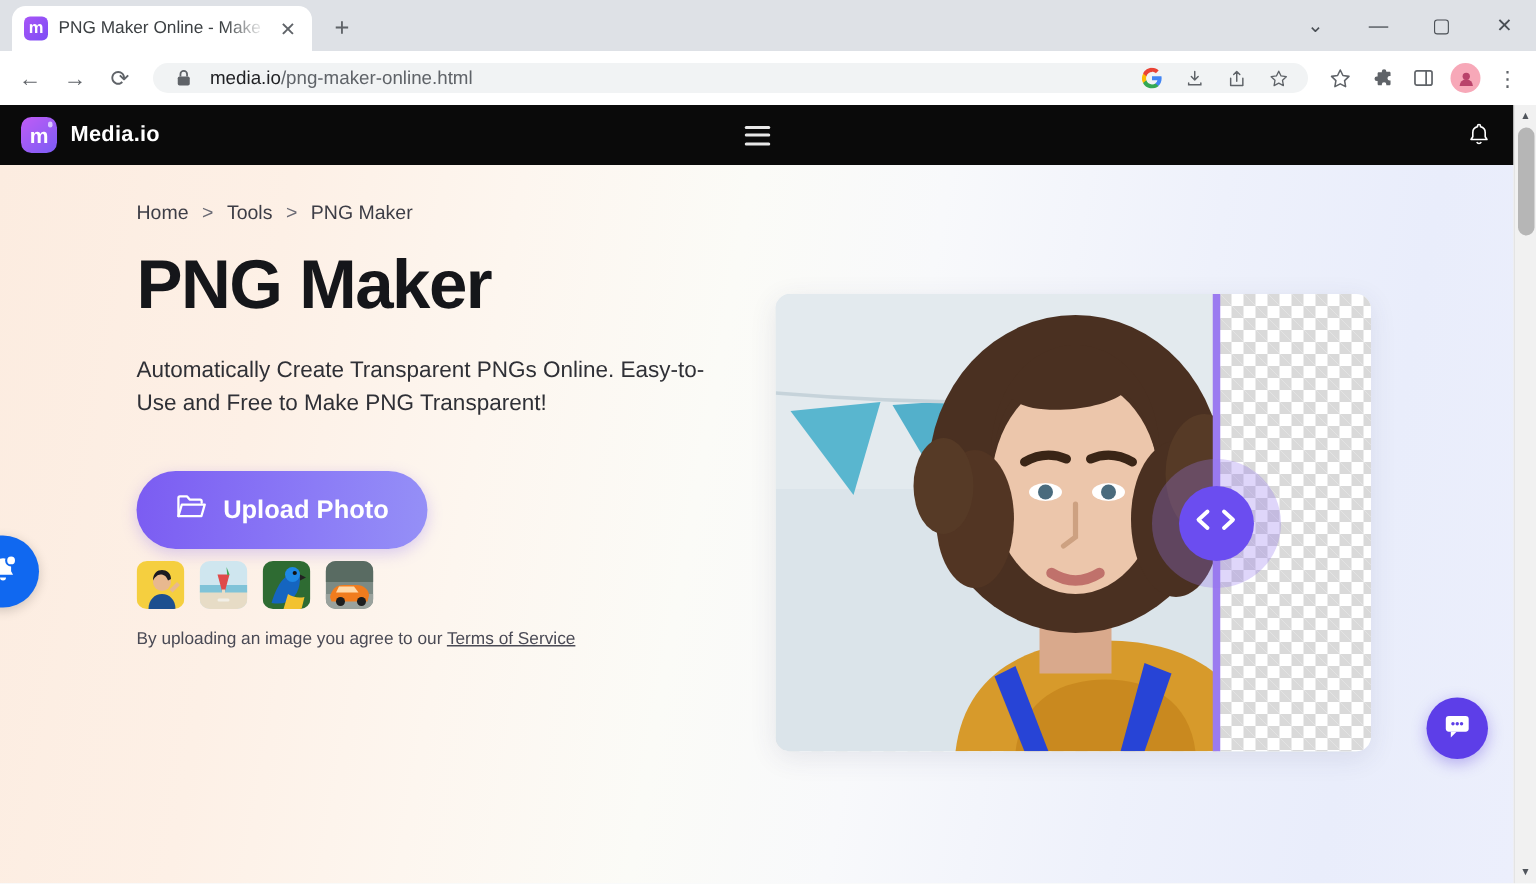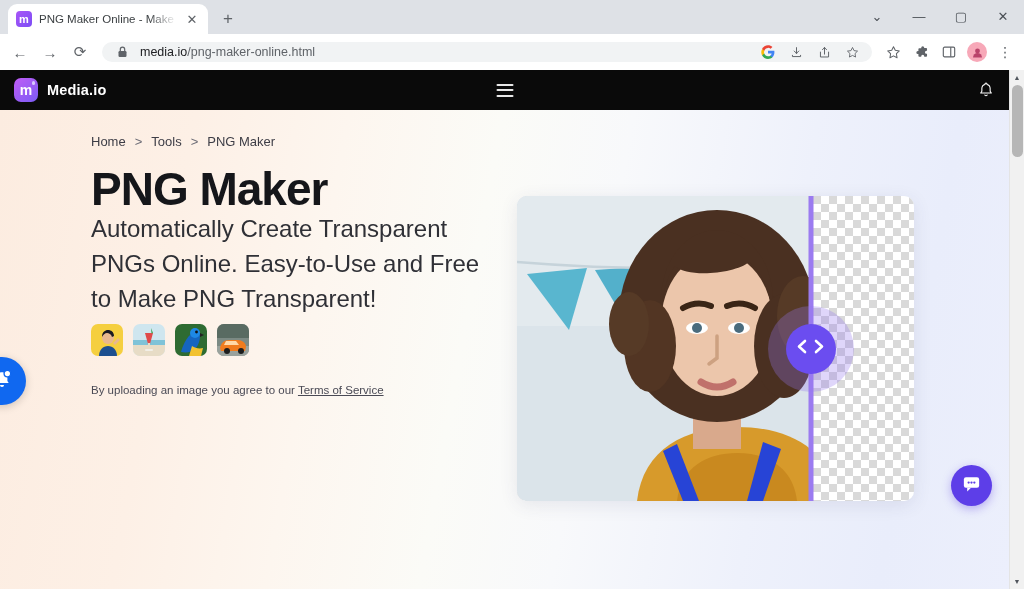--- a/index.html
+++ b/index.html
@@ -83,33 +83,33 @@
       #fcece0 0%, #fdf0e6 18%, #fdf6ef 32%, #fbfbf7 46%,
       #f8f9fb 58%, #eef1fb 75%, #e9edfb 88%, #eceffc 100%);
     padding: 0 0 0 0;
   }
   .breadcrumb { position: absolute; left: 91px; top: 24px; font-size: 13px; color: #3d3d46; display: flex; gap: 9px; }
   .breadcrumb .sep { color: #6b6b75; }
   .breadcrumb .crumb { color: #3d3d46; }
 
   .hero-left { position: absolute; left: 91px; top: 56px; width: 400px; }
   h1.hero-title { font-size: 46px; font-weight: 700; color: #15161a; letter-spacing: -1px; line-height: 1; }
-  .hero-sub { font-size: 24px; line-height: 1.45; color: #2f3036; max-width: 392px; }
+  .hero-sub { margin-top: 24px; font-size: 15px; line-height: 1.45; color: #2f3036; max-width: 392px; }
 
   .upload-btn {
     margin-top: 34px; height: 52px; width: 194px; border-radius: 26px; border: none;
     background: linear-gradient(95deg, #7b5cf2 0%, #8b7bf6 60%, #9590f7 100%);
     color: #fff; font-size: 17px; font-weight: 700; font-family: inherit;
     display: flex; align-items: center; justify-content: center; gap: 11px;
     box-shadow: 0 3px 10px rgba(124,92,242,.28);
   }
   .try-label { margin-top: 26px; font-size: 12.5px; color: #3d3d46; }
   .thumbs { margin-top: 8px; display: flex; gap: 10px; }
   .thumb { width: 32px; height: 32px; border-radius: 7px; overflow: hidden; position: relative; }
-  .terms { margin-top: 28px; font-size: 11.5px; color: #4a4a55; }
+  .terms { margin-top: 14px; font-size: 11.5px; color: #4a4a55; }
   .terms a { color: #4a4a55; text-decoration: underline; }
 
   
   .ba-card {
     position: absolute; left: 517px; top: 86px; width: 397px; height: 305px;
     border-radius: 10px; overflow: hidden; background: #e7eef2;
     box-shadow: 0 4px 18px rgba(60,60,100,.10);
   }
   .ba-after {
     position: absolute; inset: 0;
@@ -266,20 +266,29 @@
           <span class="sep">&gt;</span>
           <span class="crumb">Tools</span>
           <span class="sep">&gt;</span>
           <span class="crumb">PNG Maker</span>
         </div>
 
         <div class="hero-left">
           <h1 class="hero-title">PNG Maker</h1>
           <p class="hero-sub">Automatically Create Transparent PNGs Online. Easy-to-Use and Free to Make PNG Transparent!</p>
 
+          <button class="upload-btn">
+            <span>
+              <svg width="21" height="19" viewBox="0 0 22 20">
+                  <path d="M2 17V4.2c0-.6.5-1.1 1.1-1.1h5l1.8 2.2h7.3c.6 0 1.1.5 1.1 1.1v1.2" stroke="#fff" stroke-width="1.6" fill="none" stroke-linejoin="round" stroke-linecap="round"></path>
+                  <path d="M2 17l2.4-8.2h16.1L18.1 17z" stroke="#fff" stroke-width="1.6" fill="none" stroke-linejoin="round"></path>
+                </svg>
+            </span>
+            <span>Upload Photo</span>
+          </button>
 
 
           <div class="thumbs">
             <div class="thumb">
               <svg width="32" height="32" viewBox="0 0 32 32">
                   <rect width="32" height="32" fill="#f5cf3f"></rect>
                   <path d="M8 32c0-6 4-10 9-10s9 4 9 10z" fill="#1c4f8f"></path>
                   <circle cx="17" cy="14" r="6" fill="#e8b88f"></circle>
                   <path d="M11 13c0-5 3-7 6-7s6 2 6 6l-2 1c-1-3-3-4-5-4s-4 2-5 4z" fill="#1a1a22"></path>
                   <path d="M22 19l5-5 2 2-5 5z" fill="#e8b88f"></path>

